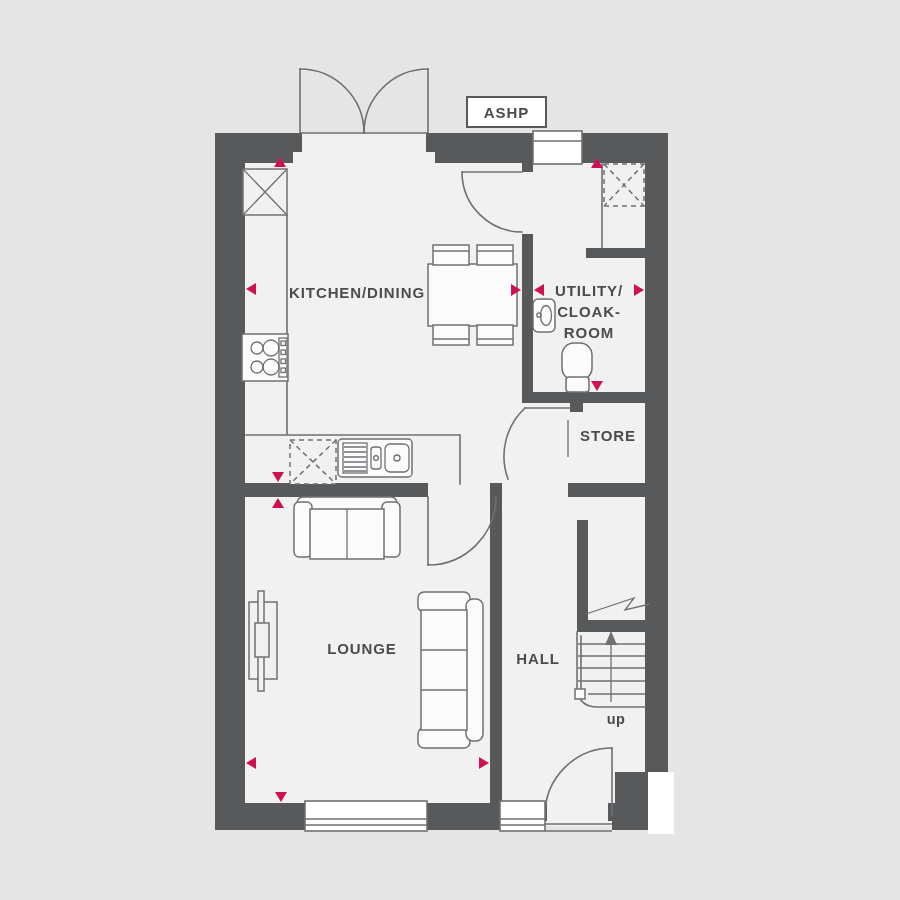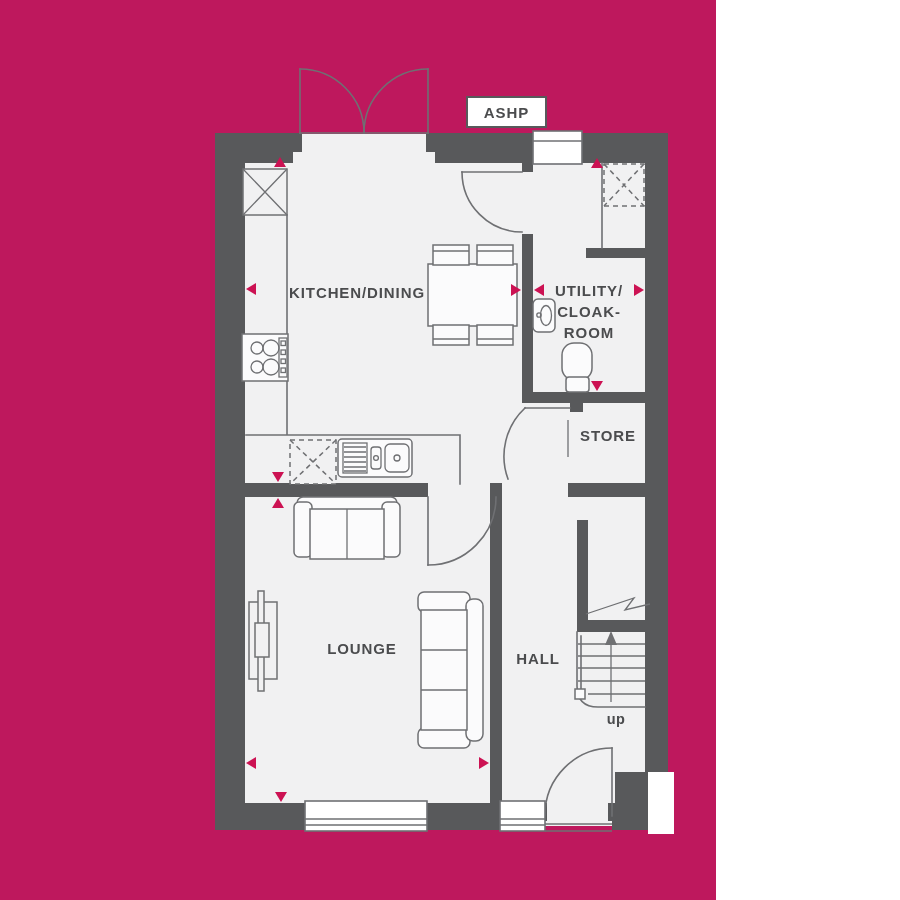--- a/index.html
+++ b/index.html
@@ -3,21 +3,21 @@
 <meta charset="utf-8">
 <style>
   :root{
     --wall:#58595b;
     --line:#6f7073;
     --floor:#f1f1f2;
     --marker:#cc1253;
     --text:#4b4c4e;
   }
   html,body{margin:0;padding:0;background:#fff;}
-  .page{width:716px;height:900px;background:#be185d;position:relative;overflow:hidden;}
+  .page{width:900px;height:900px;background:#e5e5e5;position:relative;overflow:hidden;}
   svg{display:block;}
   .wall{fill:var(--wall);stroke:none;}
   .ln{stroke:var(--line);stroke-width:1.6;fill:none;stroke-linecap:square;}
   .lnthin{stroke:var(--line);stroke-width:1.3;fill:none;}
   .furn{stroke:var(--line);stroke-width:1.5;fill:#fbfbfc;}
   .furnf{stroke:var(--line);stroke-width:1.5;fill:var(--floor);}
   .dash{stroke:var(--line);stroke-width:1.5;fill:var(--floor);stroke-dasharray:5 4;}
   .dashln{stroke:var(--line);stroke-width:1.5;fill:none;stroke-dasharray:5 4;}
   .win{stroke:var(--line);stroke-width:1.6;fill:#ffffff;}
   .mk{fill:var(--marker);stroke:none;}

